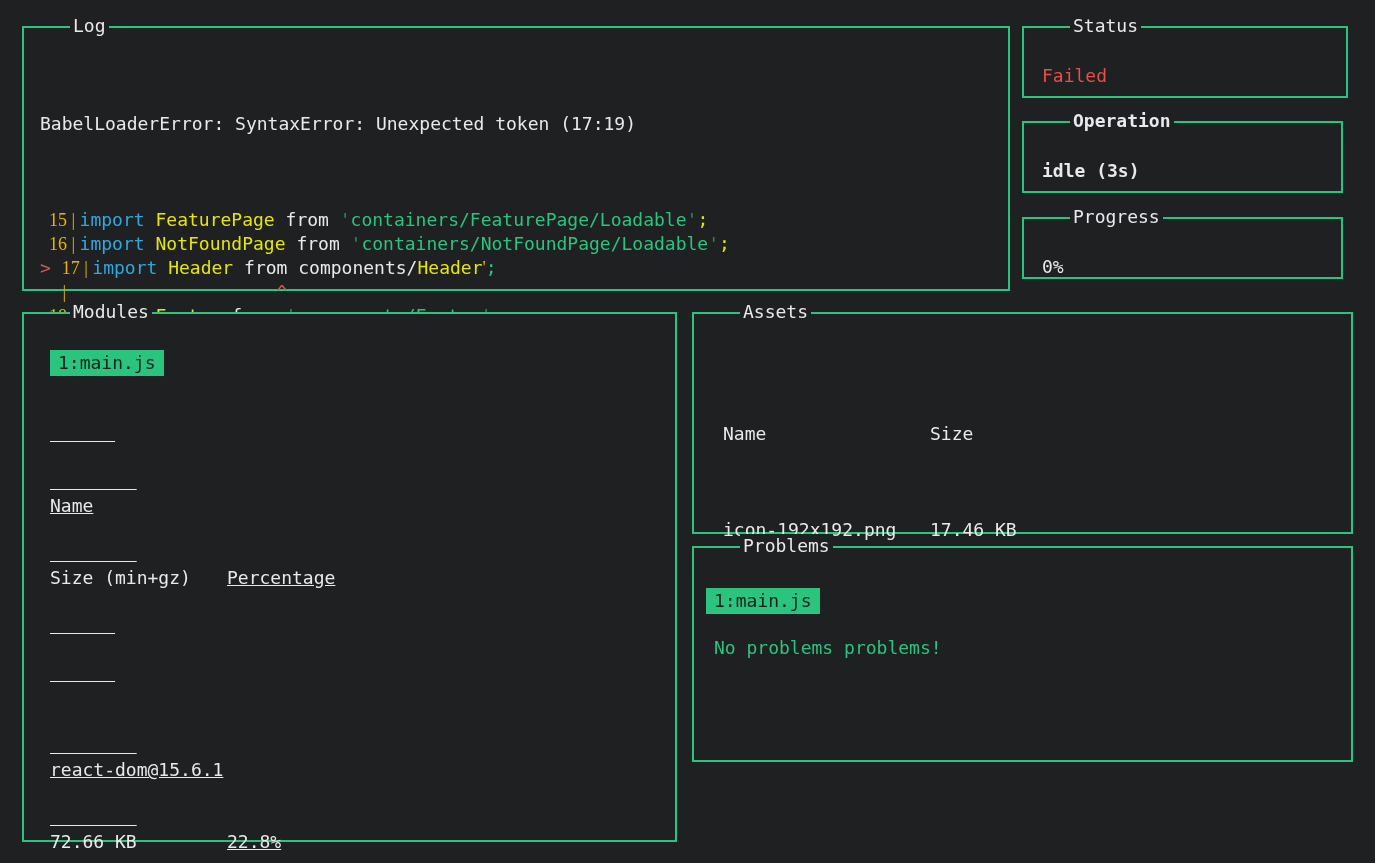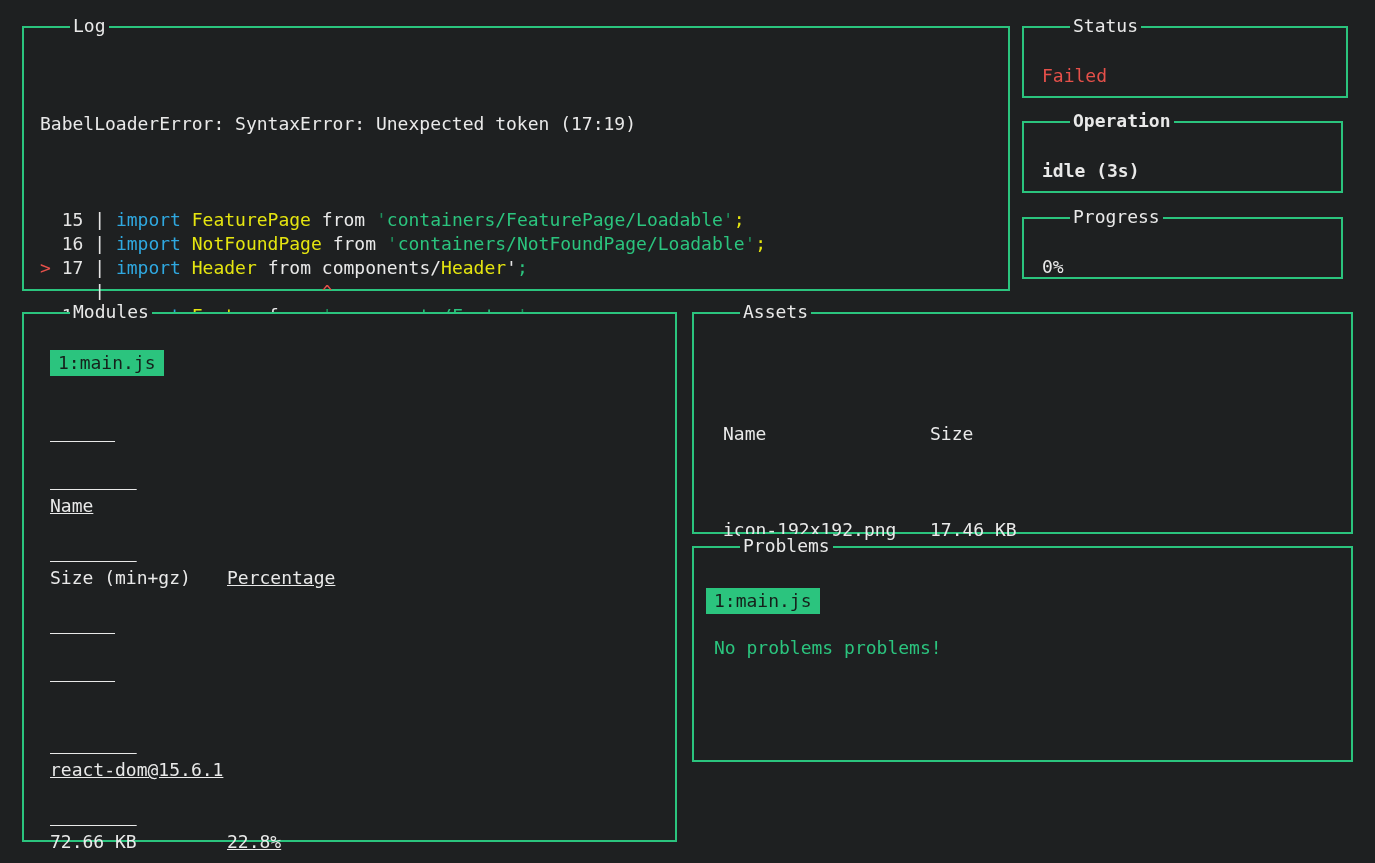--- a/index.html
+++ b/index.html
@@ -34,21 +34,21 @@
   #panel-progress  { left: 1022px; top: 217px; width: 321px; height: 62px; }
   #panel-modules   { left: 22px;  top: 312px; width: 655px; height: 530px; text-decoration: underline; }
   #panel-assets    { left: 692px; top: 312px; width: 661px; height: 222px; }
   #panel-problems  { left: 692px; top: 546px; width: 661px; height: 216px; }
 
   .log-body { margin: 36px 0 0 16px; white-space: pre; }
   .code-frame { margin-top: 24px; }
   .code-line { white-space: pre; }
 
   .tok-text     { color: #e9e9e9; text-align: center; }
-  .tok-muted    { color: #e5e5e5; }
+  .tok-muted    { color: #eab308; font-family: Liberation Serif, serif; }
   .tok-blue     { color: #2fa8e0; }
   .tok-yellow   { color: #e5e510; }
   .tok-green    { color: #2bc47e; }
   .tok-greendark{ color: #1e8f5c; }
   .tok-red      { color: #e5504a; }
 
   .simple-value { margin: 36px 0 0 18px; white-space: pre; }
   .value-failed { color: #e5504a; }
 
   .badge {

